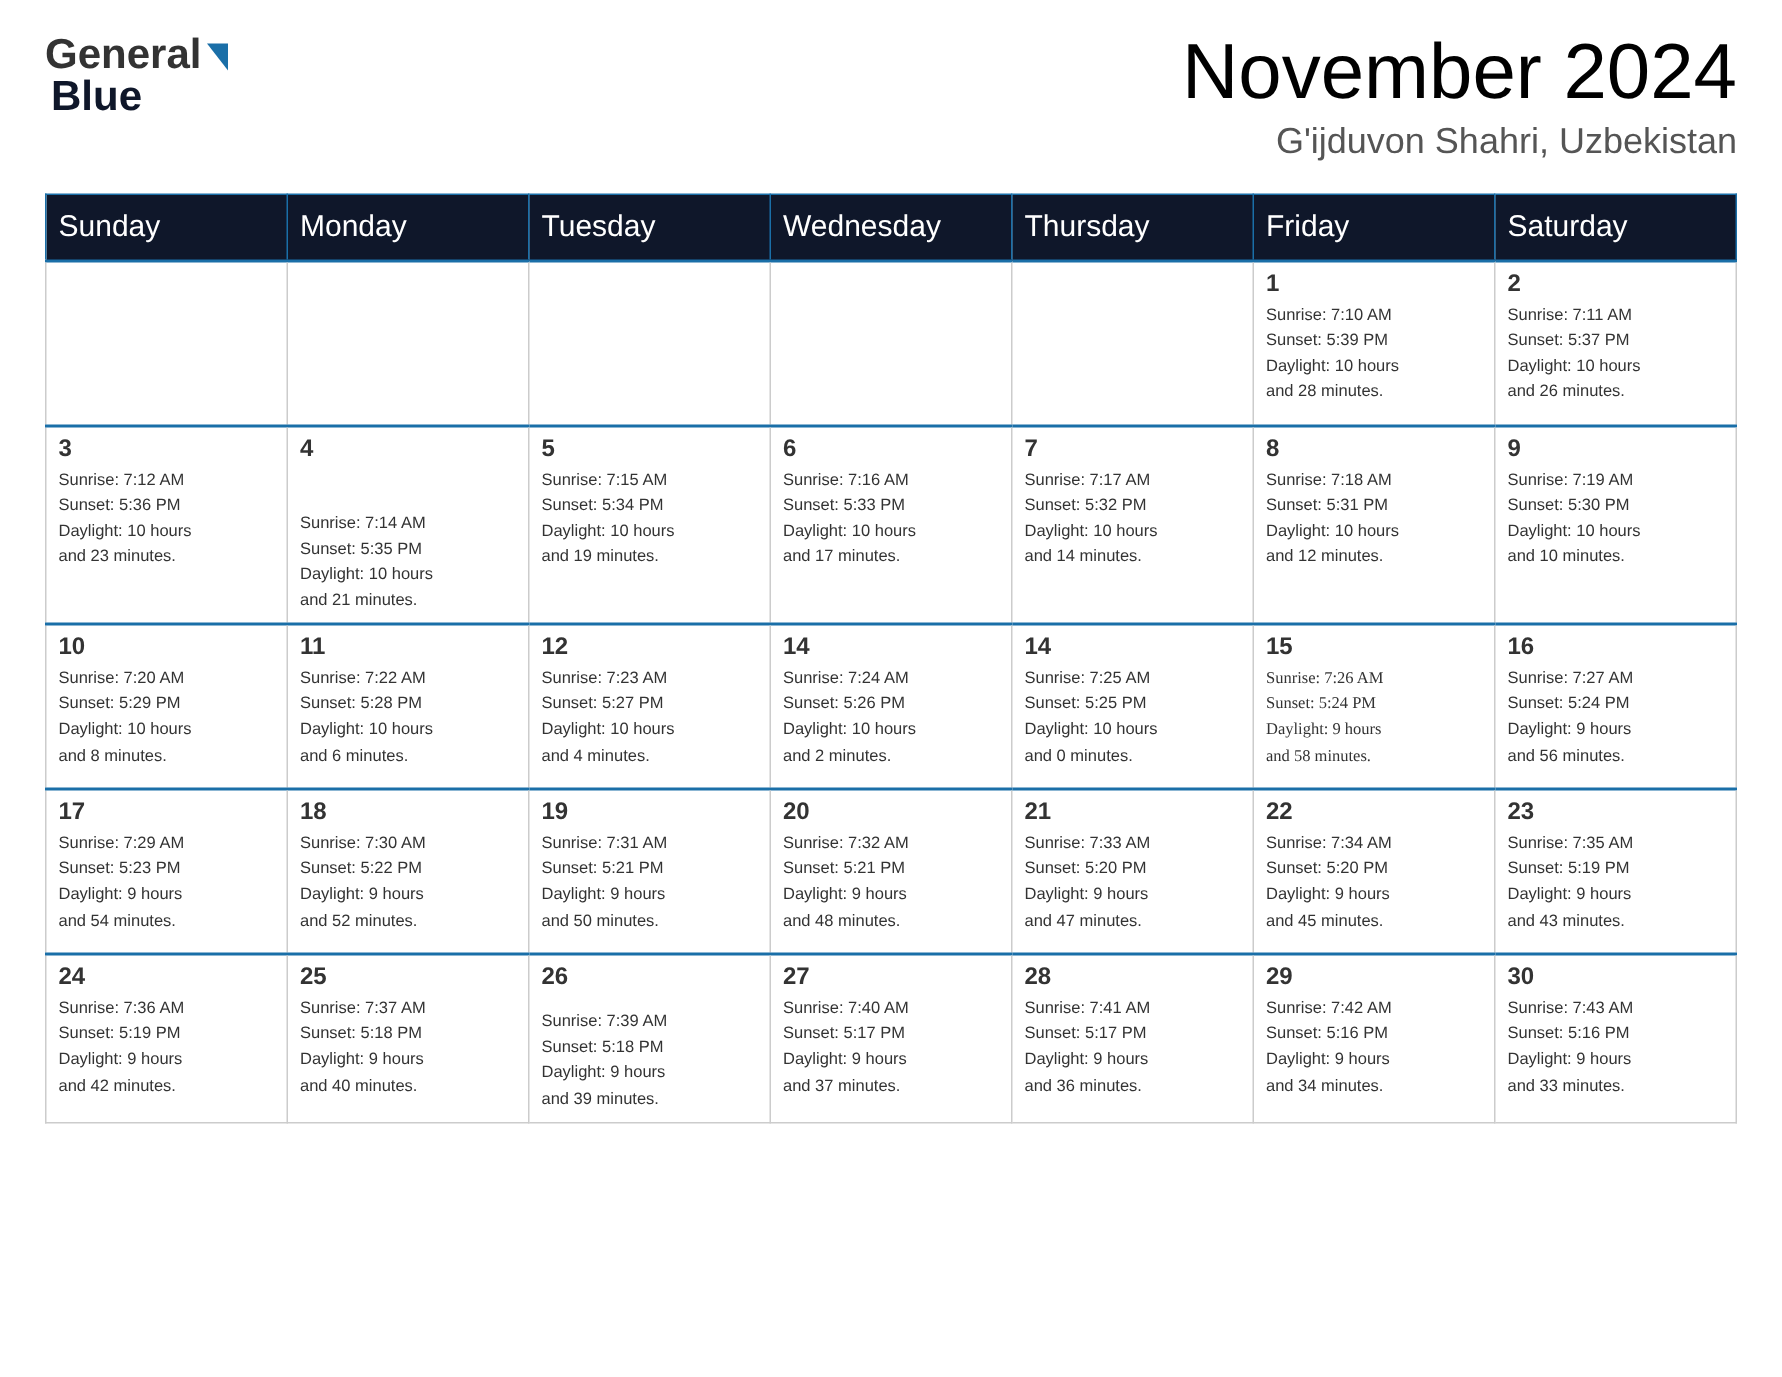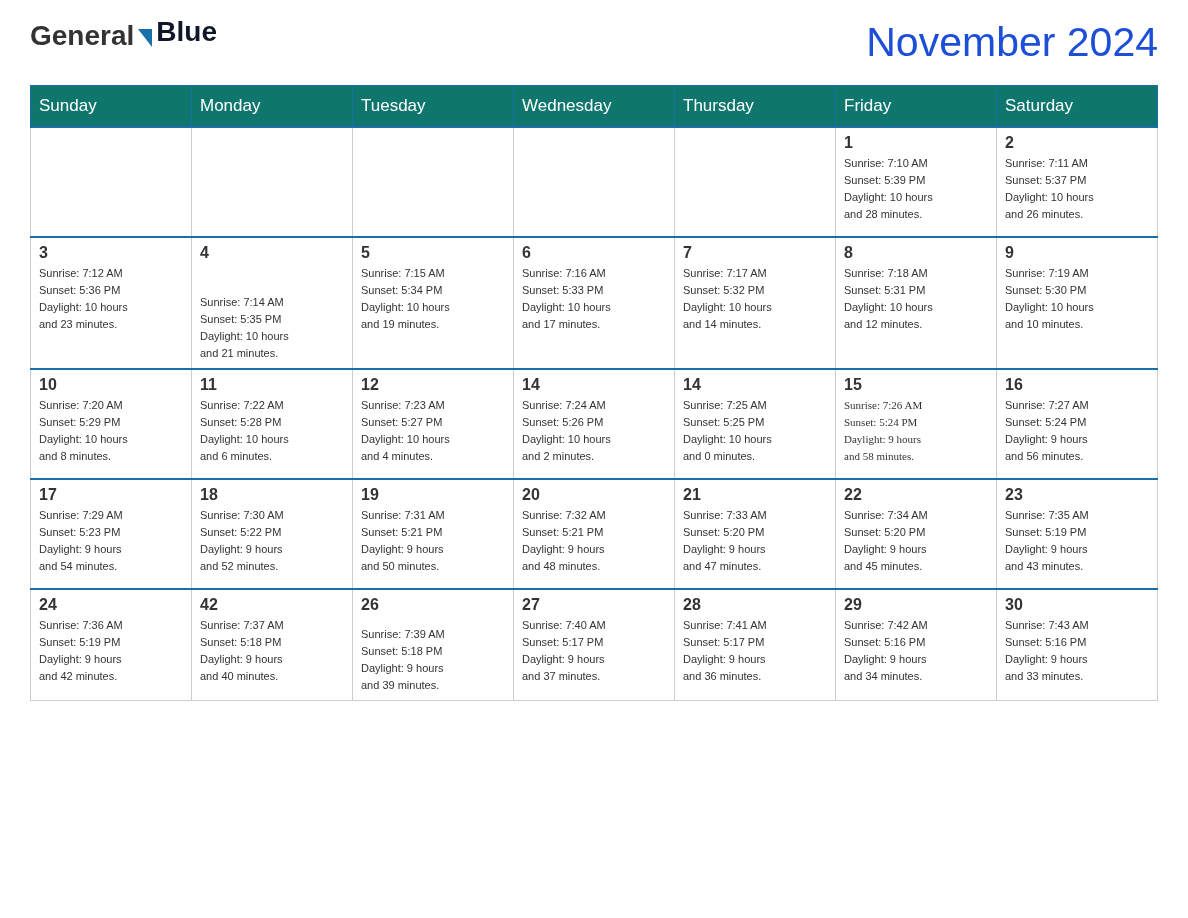--- a/index.html
+++ b/index.html
@@ -11,21 +11,21 @@
       padding: 20px 30px;
     }
     .header {
       display: flex;
       justify-content: space-between;
       align-items: flex-start;
       margin-bottom: 20px;
     }
     .logo {
       display: flex;
-      flex-direction: row;
+      flex-direction: column;
       align-items: flex-start;
     }
     .logo-general {
       font-size: 28px;
       font-weight: bold;
       color: #333;
       display: flex;
       align-items: center;
       gap: 2px;
     }
@@ -43,41 +43,41 @@
       font-size: 28px;
       font-weight: bold;
       color: #0f172a;
       margin-top: -4px;
       margin-left: 4px;
     }
     .title-section {
       text-align: right;
     }
     .month-title {
-      font-size: 41px;
+      font-size: 52px;
       font-weight: normal;
-      color: #1d4ed8;
+      color: #000000;
       line-height: 1.1;
     }
     .location-title {
       font-size: 24px;
       color: #555;
       margin-top: 4px;
     }
     .calendar-table {
       width: 100%;
       border-collapse: collapse;
       table-layout: fixed;
     }
     .calendar-table th {
-      background-color: #0f766e;
+      background-color: #0f172a;
       color: #fff;
       padding: 10px 8px;
       text-align: left;
-      font-size: 17px;
+      font-size: 20px;
       font-weight: normal;
       border: 1px solid #1a6fa8;
     }
     .calendar-table td {
       vertical-align: top;
       padding: 6px 8px;
       border: 1px solid #ccc;
       height: 110px;
       font-size: 13px;
       color: #333;
@@ -108,20 +108,21 @@
 <div class="header">
   <div class="logo">
     <div class="logo-general">
       <span>General</span>
         <span class="logo-arrow"></span>
     </div>
     <div class="logo-blue">Blue</div>
   </div>
   <div class="title-section">
     <div class="month-title">November 2024</div>
+    <div class="location-title">G'ijduvon Shahri, Uzbekistan</div>
   </div>
 </div>
 
 <table class="calendar-table">
   <thead>
     <tr>
       <th>Sunday</th>
       <th>Monday</th>
       <th>Tuesday</th>
       <th>Wednesday</th>
@@ -307,21 +308,21 @@
       </tr>
       <tr>
         <td>
           <span class="day-number">24</span>
           <div class="day-info" style="white-space: pre-line;">Sunrise: 7:36 AM
 Sunset: 5:19 PM
 Daylight: 9 hours
 and 42 minutes.</div>
         </td>
         <td>
-          <span class="day-number">42</span>
+          <span class="day-number">25</span>
           <div class="day-info" style="white-space: pre-line;">Sunrise: 7:37 AM
 Sunset: 5:18 PM
 Daylight: 9 hours
 and 40 minutes.</div>
         </td>
         <td>
           <span class="day-number">26</span>
           <div class="day-info" style="white-space: pre-line; margin-top: 12px;">Sunrise: 7:39 AM
 Sunset: 5:18 PM
 Daylight: 9 hours

